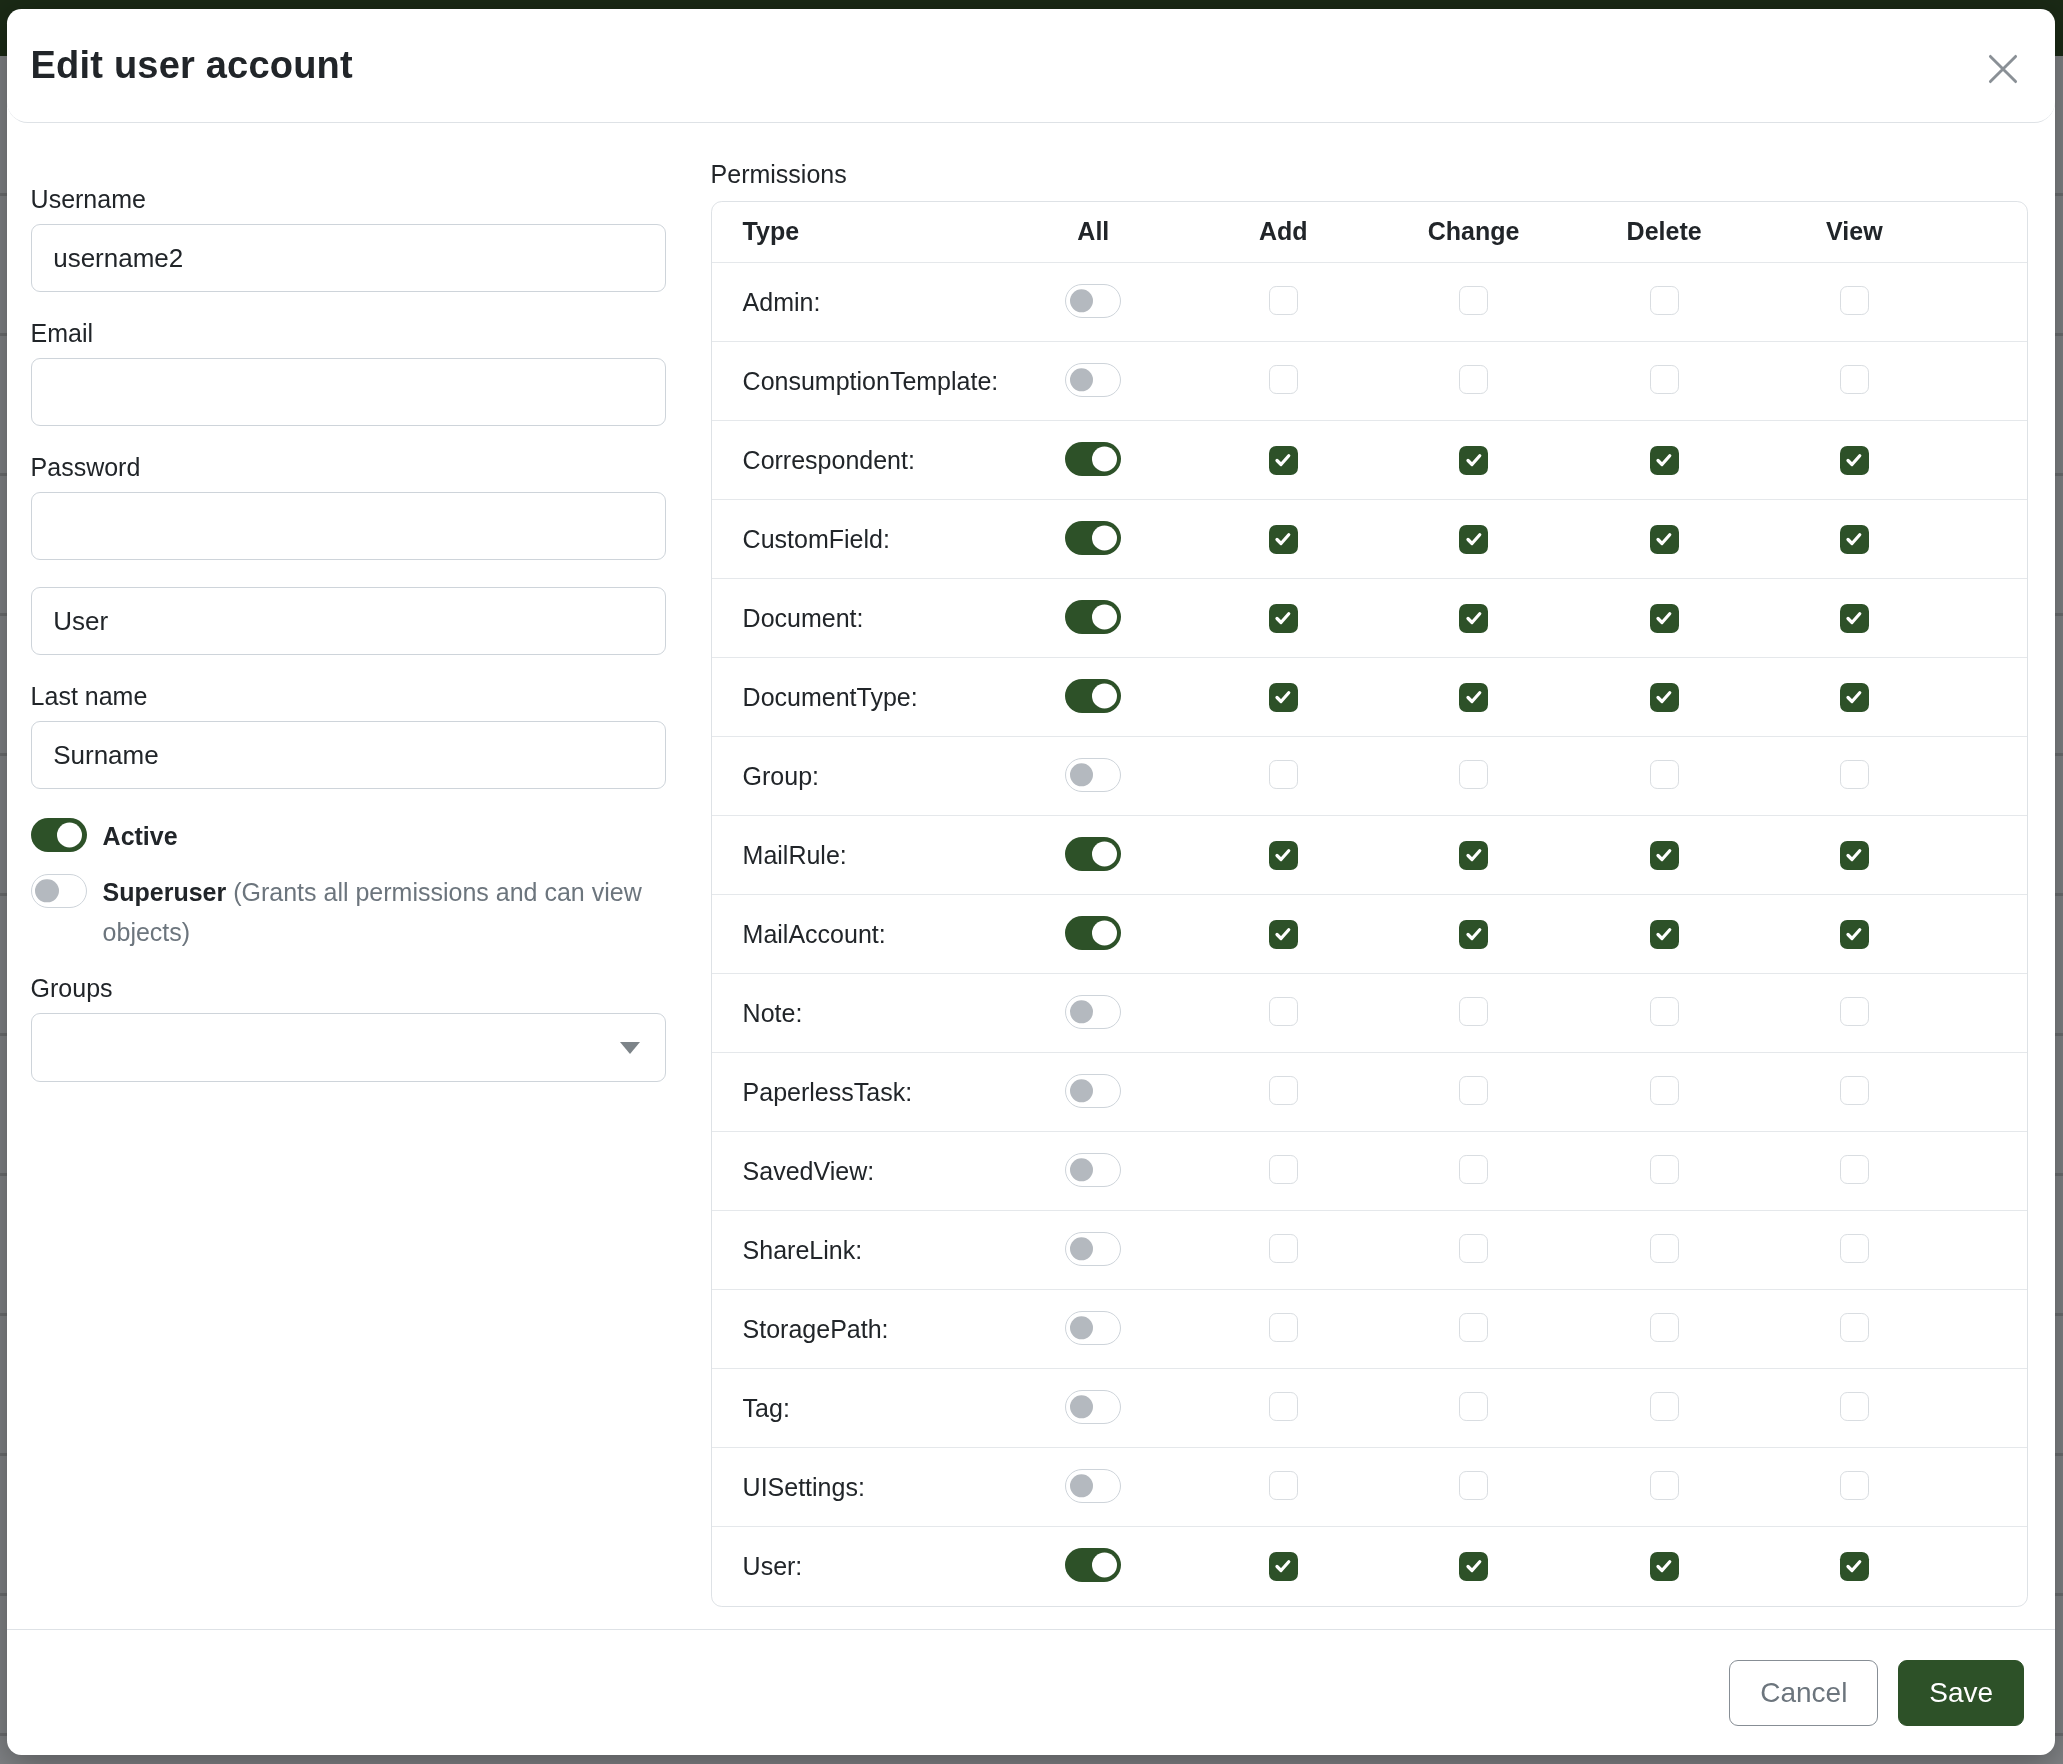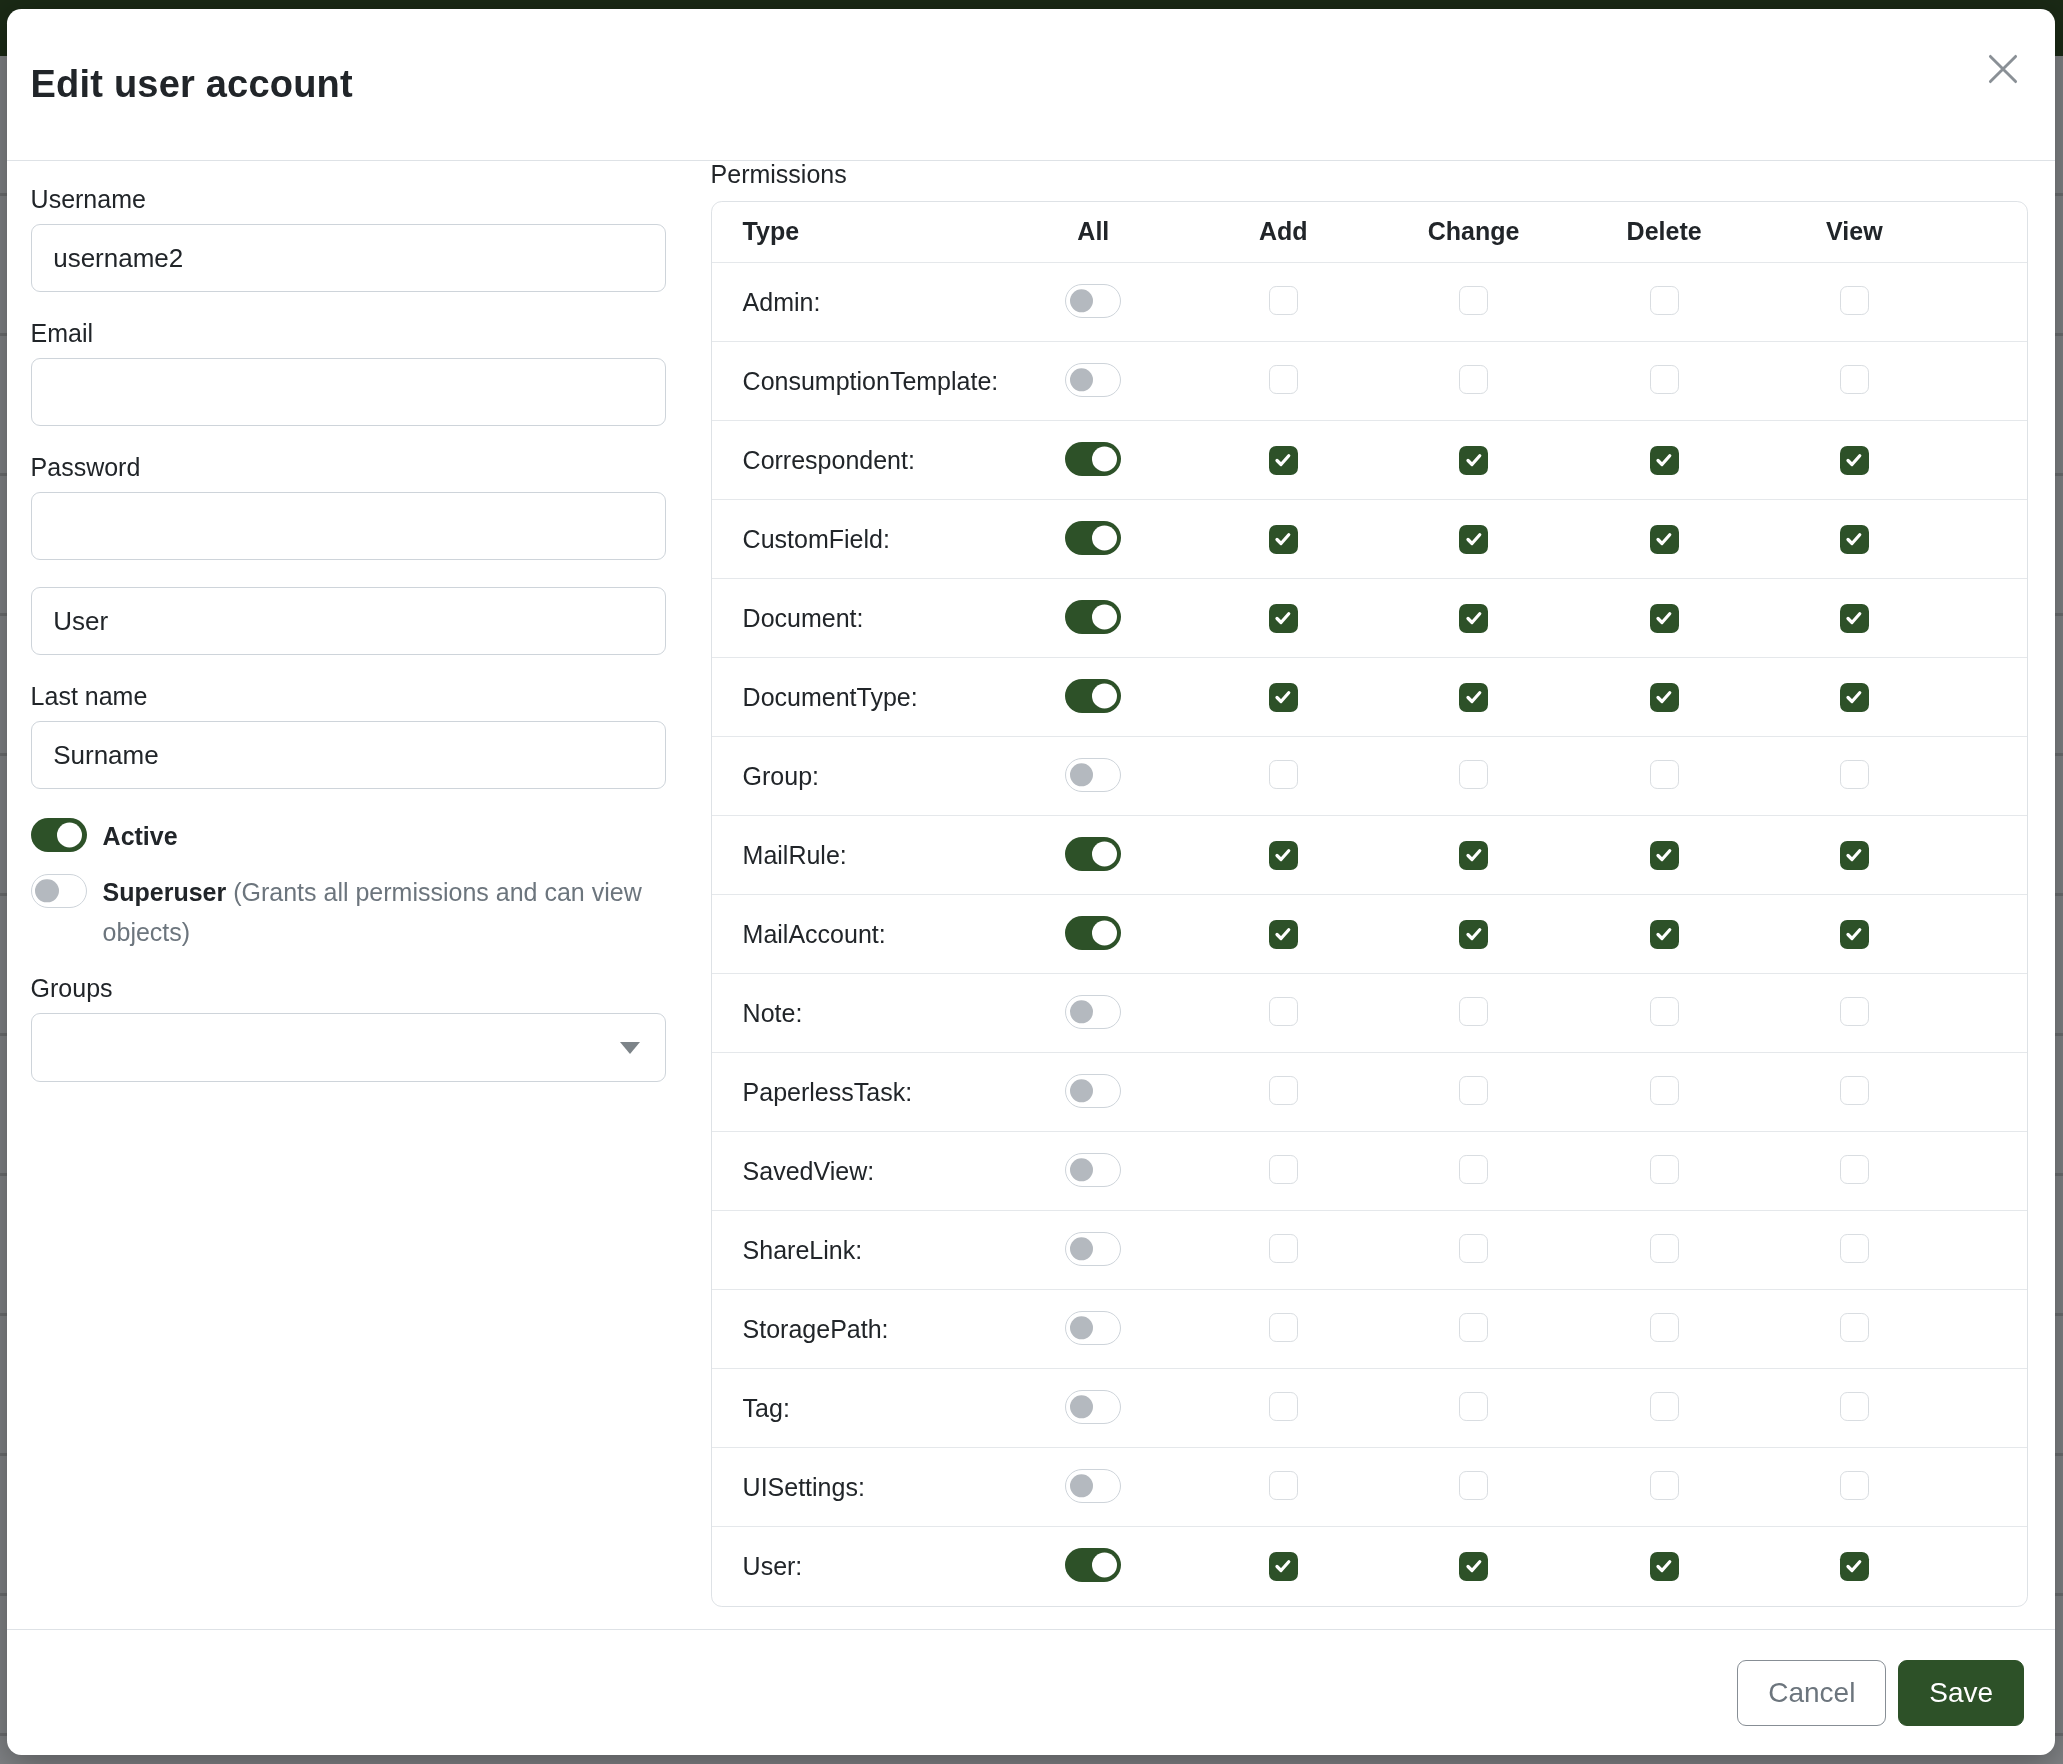--- a/index.html
+++ b/index.html
@@ -26,23 +26,23 @@
     background:repeating-linear-gradient(to bottom, transparent 0 137px, rgba(0,0,0,.16) 137px 140px);
   }
 
   
   .modal{
     position:absolute;left:7.2px;top:9px;width:2048px;height:1746px;
     background:#fff;border-radius:14.4px;
     box-shadow:0 7.2px 36px rgba(0,0,0,.35);
   }
   .modal-header{
-    position:absolute;top:0;left:0;right:0;height:152px;
+    position:absolute;top:0;left:0;right:0;height:114px;
     border-bottom:1.8px solid var(--border-light);
-    display:flex;align-items:center;padding-left:23.4px;
+    display:flex;align-items:center;padding-left:23.4px;border-radius:21px;
   }
   .modal-title{font-size:38px;font-weight:600;color:var(--text);letter-spacing:0.2px;}
   .close-btn{
     position:absolute;top:41px;right:32px;width:41px;height:41px;
     background:none;border:none;cursor:pointer;display:flex;align-items:center;justify-content:center;
   }
 
   .modal-body{
     position:absolute;top:124px;left:0;right:0;bottom:126px;
     display:flex;padding:27px 27px 0 23.4px;
@@ -97,21 +97,21 @@
   .perm-table th.fill-col{width:6%;}
   .perm-table td{
     height:79px;vertical-align:middle;text-align:center;border-top:1.8px solid #e5e8eb;
   }
   .perm-table td.type-cell{text-align:left;padding-left:31px;font-size:25px;color:var(--text);}
 
   
   .modal-footer{
     position:absolute;left:0;right:0;bottom:0;height:126px;
     border-top:1.8px solid var(--border-light);
-    display:flex;align-items:center;justify-content:flex-end;gap:12px;padding-right:31px;
+    display:flex;align-items:center;justify-content:flex-end;gap:20px;padding-right:31px;
   }
   .btn{height:66px;border-radius:9px;font-family:inherit;font-size:28px;padding:0 30px;cursor:pointer;}
   .btn-cancel{background:#fff;border:1.8px solid #878e95;color:var(--muted);}
   .btn-save{background:var(--green);border:1.8px solid var(--green);color:#fff;}
 </style>
 </head>
 <body>
 
 <div class="backdrop">
   <div class="navbar-strip"></div>

